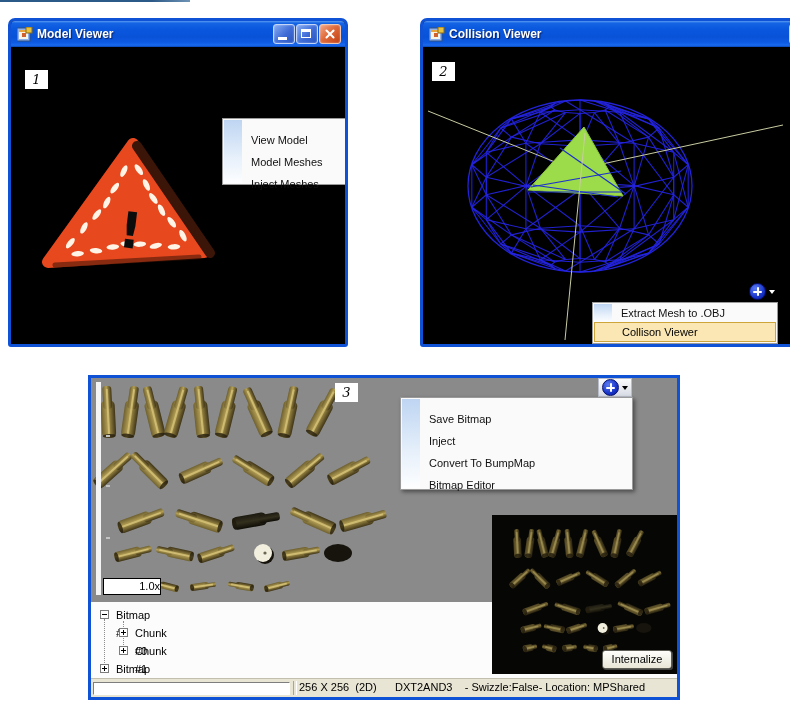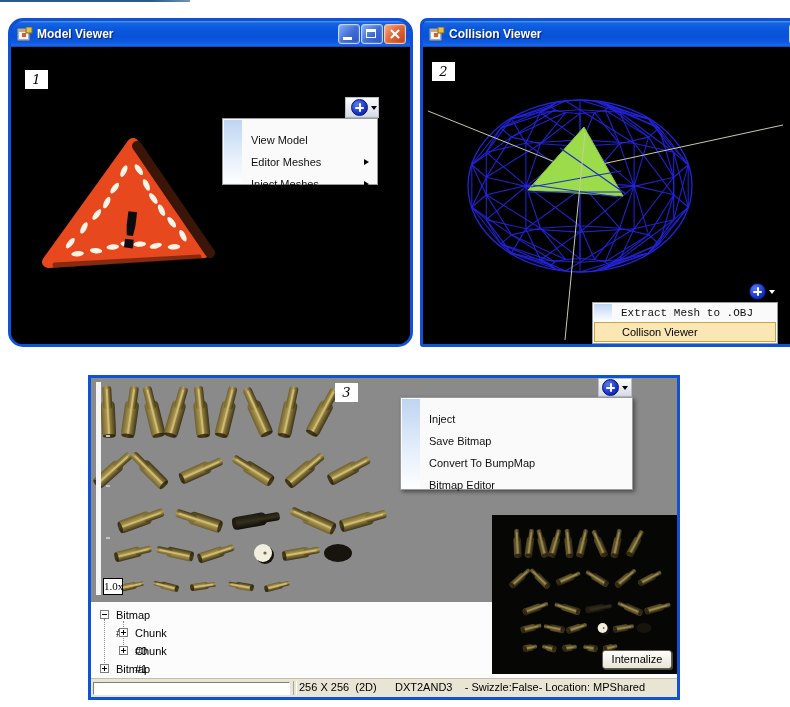--- a/index.html
+++ b/index.html
@@ -48,22 +48,22 @@
          white-space:nowrap;z-index:1;}
   .mitem.has-sub::after{content:"";position:absolute;right:8px;top:50%;margin-top:-3px;width:0;height:0;
          border-left:5px solid #000;border-top:3px solid transparent;border-bottom:3px solid transparent;}
   .mhl{position:absolute;left:1px;right:1px;bottom:1px;height:20px;line-height:20px;padding-left:28px;
        font-size:11px;background:#FAE7B4;box-shadow:inset 0 0 0 1px #CDA53A;z-index:2;box-sizing:border-box;}
   
   #win3{border-radius:0;background:#8A8A8A;}
   .grayarea{position:absolute;left:0;top:0;width:586px;height:224px;background:#8A8A8A;}
   .vslider{position:absolute;left:5px;top:4px;width:5px;height:213px;background:#F4F4F4;}
   .vtick{position:absolute;width:4px;height:2px;background:#C2C2C2;left:15px;}
-  .zoombox{position:absolute;left:12px;top:200px;width:20px;height:17px;background:#FFF;
-           border:1px solid #000;box-sizing:border-box;font-size:11px;text-align:left;line-height:15px;color:#000;font-family:Liberation Serif, serif;}
+  .zoombox{position:absolute;left:12px;top:200px;width:58px;height:17px;background:#FFF;
+           border:1px solid #000;box-sizing:border-box;font-size:11px;text-align:right;line-height:15px;color:#000;}
   .preview{position:absolute;left:401px;top:137px;width:188px;height:159px;background:#060604;z-index:4;}
   .xbtn{position:absolute;right:8px;bottom:5px;width:70px;height:19px;
         background:linear-gradient(180deg,#FEFEFB,#E8E5D6);border:1px solid #5E5E56;border-radius:3px;
         font-size:11px;text-align:center;line-height:17px;color:#000;box-sizing:border-box;
         box-shadow:1px 1px 0 rgba(255,255,255,.25);}
   .treearea{position:absolute;left:0;top:224px;width:586px;height:76px;background:#FCFCFC;}
   .trow{position:absolute;height:18px;font-size:11px;color:#000;line-height:18px;}
   .texp{position:absolute;width:9px;height:9px;background:#FFF;border:1px solid #7C7C7C;box-sizing:border-box;}
   .texp::before{content:"";position:absolute;left:1px;right:1px;top:50%;margin-top:-0.5px;height:1px;background:#000;}
   .texp.plus::after{content:"";position:absolute;top:1px;bottom:1px;left:50%;margin-left:-0.5px;width:1px;background:#000;}
@@ -78,21 +78,21 @@
   .grip::before{content:"";position:absolute;left:2px;top:2px;width:2px;height:2px;background:#FFF;
        box-shadow:8px 8px #FFF,8px 4px #FFF,4px 8px #FFF;}
   .grip::after{content:"";position:absolute;left:1px;top:1px;width:2px;height:2px;background:#908C80;
        box-shadow:8px 8px #908C80,8px 4px #908C80,4px 8px #908C80;}
 </style>
 </head>
 <body>
 
 <div class="topline"></div>
 
-<div class="xpwin" id="win1" style="left:8px;top:18px;width:405px;height:329px;border-radius:15px;">
+<div class="xpwin" id="win1" style="left:8px;top:18px;width:340px;height:329px;">
   <div class="tbar">
     <span class="ticon">
       <svg width="16" height="15" viewBox="0 0 16 15">
           <rect x="0" y="1" width="13" height="13" fill="#8FB0E8" stroke="#30507E"></rect>
           <rect x="2" y="3" width="9" height="9" fill="#F5F2E8"></rect>
           <rect x="2" y="3" width="9" height="2" fill="#E8A33D"></rect>
           <rect x="9" y="0" width="6" height="6" fill="#E8C23D" stroke="#8E6A10"></rect>
           <rect x="5" y="6" width="4" height="4" fill="#D06030"></rect>
         </svg>
     </span>
@@ -127,21 +127,21 @@
         <ellipse cx="105.40117713228685" cy="48.95452205708998" rx="6.3" ry="2.7" fill="#FFF4E6" transform="rotate(-115.32121567193958 105.40117713228685 48.95452205708998)"></ellipse>
         <ellipse cx="97.83465695534292" cy="33.67962785353846" rx="6.3" ry="2.7" fill="#FFF4E6" transform="rotate(-125.32121567193958 97.83465695534292 33.67962785353846)"></ellipse>
         <text x="78" y="112" fill="#0C0C0C" font-size="50" font-weight="bold" font-family="&quot;DejaVu Sans&quot;,sans-serif" transform="rotate(7 90 95)">!</text>
       </svg>
     <div class="btnstrip" style="left:334px;top:50px;width:34px;height:21px;"></div>
     <div class="plusbtn" style="left:340px;top:52px;"></div>
     <div class="dropcaret" style="left:360px;top:59px;"></div>
     <div class="menu" style="left:211px;top:71px;width:156px;height:67px;">
       <div class="mstrip"></div>
       <div class="mitem">View Model</div>
-      <div class="mitem has-sub">Editor Meshes</div>
+      <div class="mitem has-sub">Model Meshes</div>
       <div class="mitem has-sub">Inject Meshes</div>
     </div>
   </div>
 </div>
 
 <div class="xpwin" id="win2" style="left:420px;top:18px;width:444px;height:329px;">
   <div class="tbar">
     <span class="ticon">
       <svg width="16" height="15" viewBox="0 0 16 15">
           <rect x="0" y="1" width="13" height="13" fill="#8FB0E8" stroke="#30507E"></rect>
@@ -358,21 +358,21 @@
         <line x1="108" y1="140" x2="198" y2="124" stroke="#1B2FD0" stroke-width="1.2"></line>
         <line x1="110" y1="138" x2="195" y2="150" stroke="#1B2FD0" stroke-width="1.2"></line>
         <line x1="137" y1="101" x2="203" y2="147" stroke="#1B2FD0" stroke-width="1.2"></line>
         <line x1="106" y1="145" x2="199" y2="145" stroke="#1B2FD0" stroke-width="1.2"></line>
         <line x1="162" y1="86" x2="142" y2="293" stroke="#C9CCA2" stroke-width="1"></line>
       </svg>
     <div class="plusbtn" style="left:326px;top:236px;"></div>
     <div class="dropcaret" style="left:346px;top:243px;border-top-color:#FFF;"></div>
     <div class="menu" style="left:169px;top:255px;width:186px;height:42px;padding-top:0;">
       <div class="mstrip" style="bottom:21px;"></div>
-      <div class="mitem" style="height:20px;line-height:20px;font-family:Liberation Mono, monospace;">Extract Mesh to .OBJ</div>
+      <div class="mitem" style="height:20px;line-height:20px;">Extract Mesh to .OBJ</div>
       <div class="mhl">Collison Viewer</div>
     </div>
   </div>
 </div>
 
 <div class="xpwin" id="win3" style="left:88px;top:375px;width:592px;height:325px;">
   <div class="grayarea">
     <svg id="bullets-svg" width="586" height="224" style="position:absolute;left:0;top:0;">
         <defs>
           <linearGradient id="mbrass" x1="0" y1="0" x2="1" y2="0">
@@ -574,22 +574,22 @@
     <div class="vtick" style="top:57px;"></div>
     <div class="vtick" style="top:107px;"></div>
     <div class="vtick" style="top:159px;"></div>
     <div class="zoombox">1.0x</div>
     <div class="vplabel" style="left:244px;top:5px;">3</div>
     <div class="btnstrip" style="left:507px;top:0;width:34px;height:19px;"></div>
     <div class="plusbtn" style="left:511px;top:1px;"></div>
     <div class="dropcaret" style="left:531px;top:8px;"></div>
     <div class="menu" style="left:309px;top:19px;width:233px;height:93px;">
       <div class="mstrip"></div>
+      <div class="mitem">Save Bitmap</div>
       <div class="mitem">Inject</div>
-      <div class="mitem">Save Bitmap</div>
       <div class="mitem">Convert To BumpMap</div>
       <div class="mitem">Bitmap Editor</div>
     </div>
   </div>
 
   <div class="preview">
     <svg id="preview-svg" width="184" height="159" style="position:absolute;left:0;top:0;">
         <defs>
           <linearGradient id="pbrass" x1="0" y1="0" x2="1" y2="0">
             <stop offset="0%" stop-color="#6E6030"></stop>

